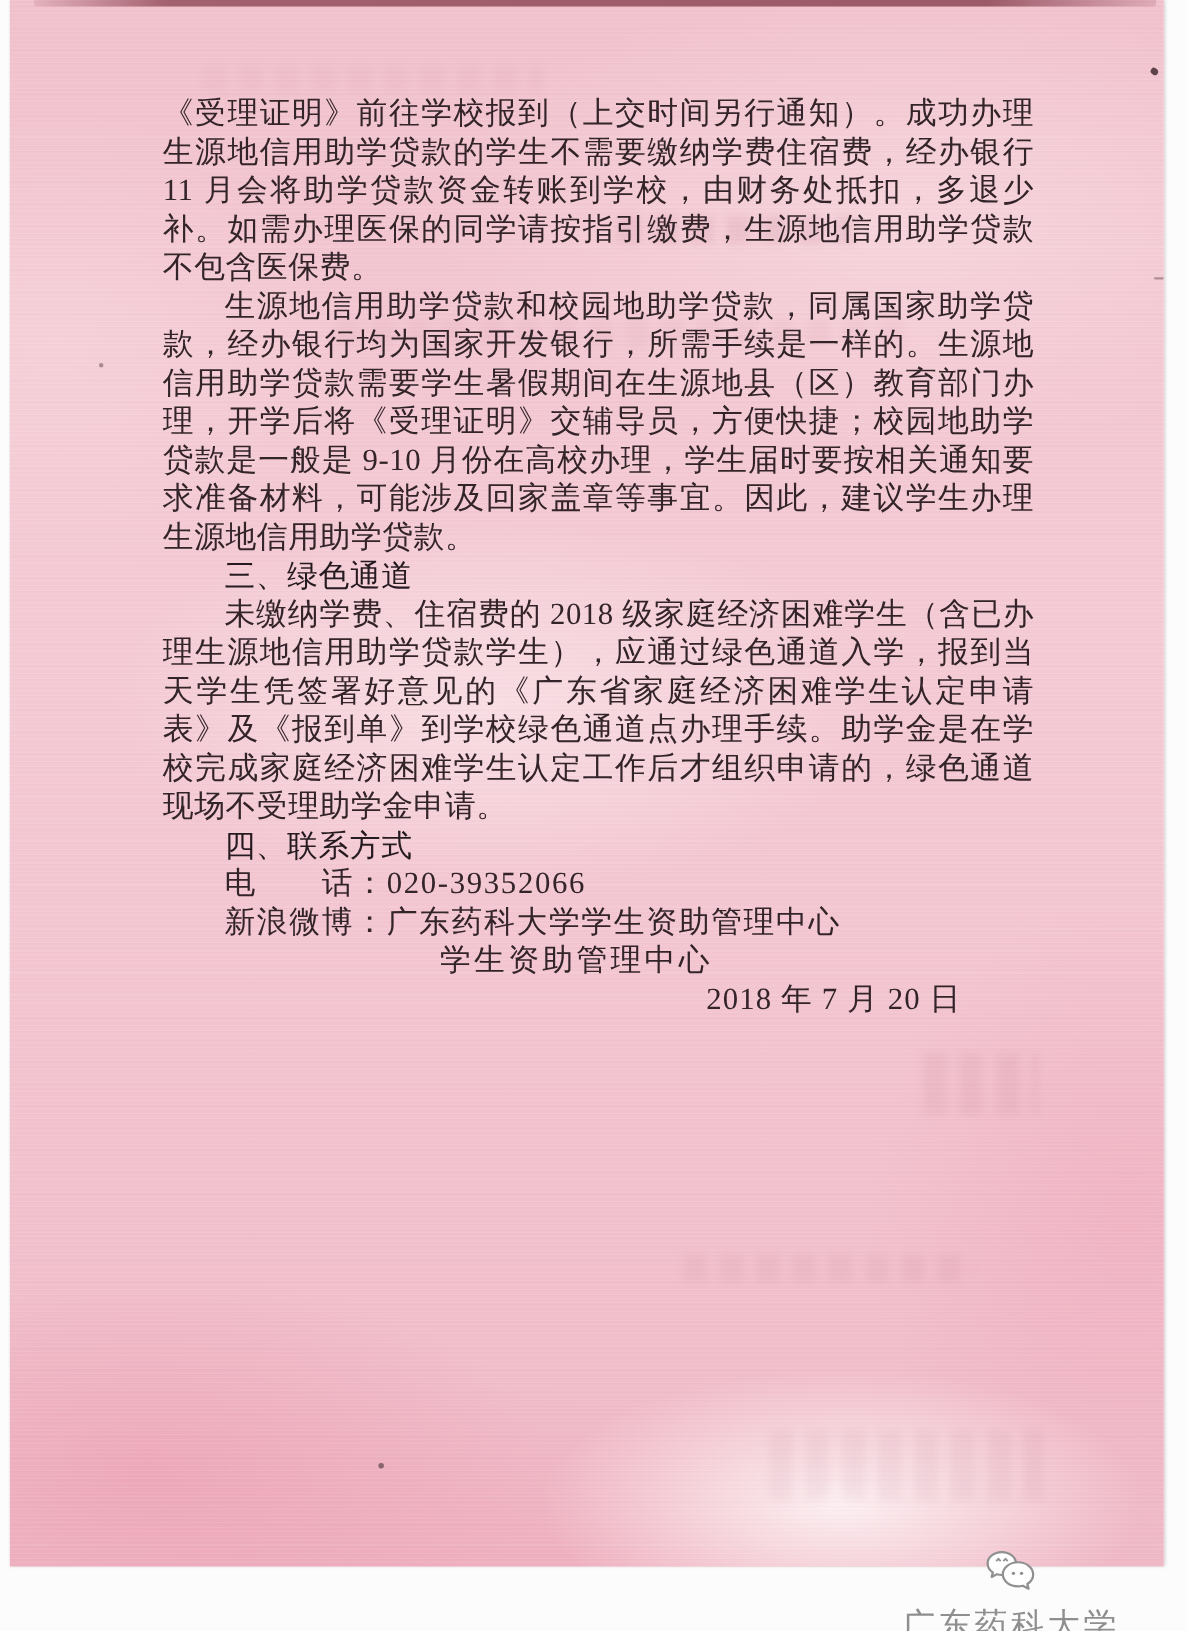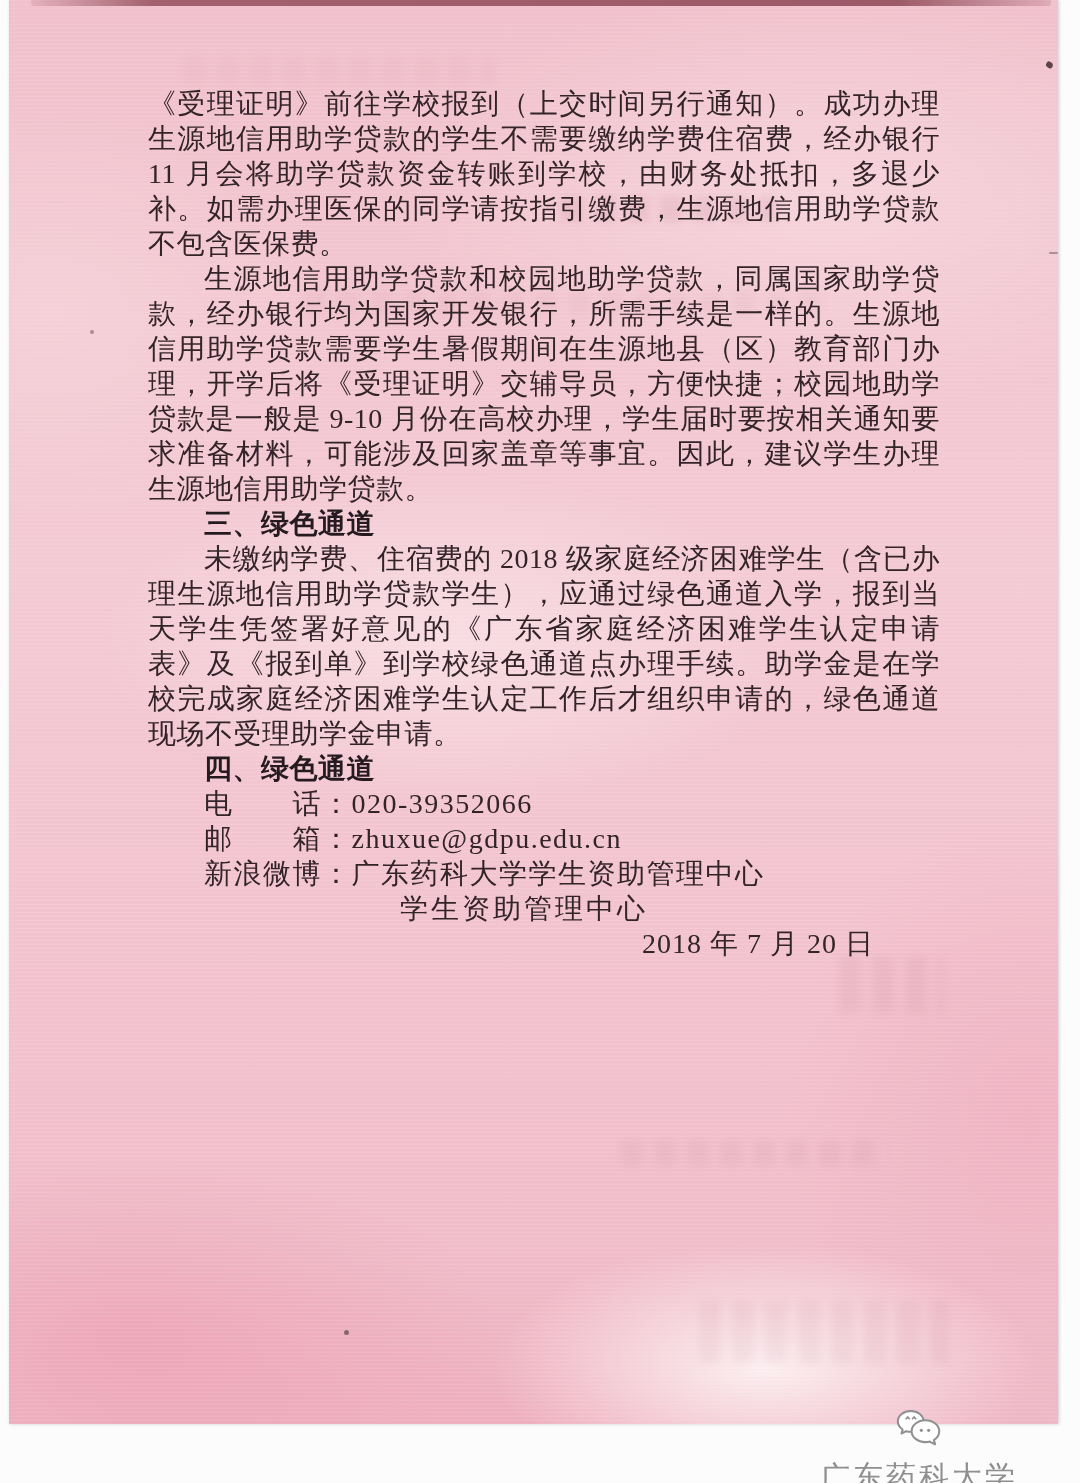--- a/index.html
+++ b/index.html
@@ -40,21 +40,21 @@
     position:absolute;left:139px;top:86px;width:792px;
     font-size:28px;line-height:35px;color:#33242a;
     letter-spacing:.5px;
     text-align:justify;
   }
   .content p{margin:0;}
   .para{text-indent:2em;}
   .para.no-indent{text-indent:0;}
   .heading{
     font-family:"Liberation Sans","DejaVu Sans",sans-serif;
-    font-weight:bold;color:#241a1f;text-indent:2em;font-size:28px;
+    font-weight:normal;color:#241a1f;text-indent:2em;font-size:28px;
   }
   .contact-line{text-indent:2em;letter-spacing:1.5px;}
   .signature{text-align:center;padding-right:40px;letter-spacing:3px;}
   .date{text-align:right;padding-right:66px;letter-spacing:1px;}
   
   .ghost{
     position:absolute;height:26px;pointer-events:none;
     background:repeating-linear-gradient(90deg, rgba(170,100,122,.30) 0 22px, transparent 22px 33px);
     filter:blur(4px);
   }
@@ -91,23 +91,22 @@
   <div class="ghost g2"></div>
   <div class="ghost g3"></div>
   <div class="ghost g4"></div>
   <div class="ghost g5"></div>
 
   <div class="content">
     <p class="para no-indent">《受理证明》前往学校报到（上交时间另行通知）。成功办理生源地信用助学贷款的学生不需要缴纳学费住宿费，经办银行 11 月会将助学贷款资金转账到学校，由财务处抵扣，多退少补。如需办理医保的同学请按指引缴费，生源地信用助学贷款不包含医保费。</p>
     <p class="para">生源地信用助学贷款和校园地助学贷款，同属国家助学贷款，经办银行均为国家开发银行，所需手续是一样的。生源地信用助学贷款需要学生暑假期间在生源地县（区）教育部门办理，开学后将《受理证明》交辅导员，方便快捷；校园地助学贷款是一般是 9-10 月份在高校办理，学生届时要按相关通知要求准备材料，可能涉及回家盖章等事宜。因此，建议学生办理生源地信用助学贷款。</p>
     <p class="heading">三、绿色通道</p>
     <p class="para">未缴纳学费、住宿费的 2018 级家庭经济困难学生（含已办理生源地信用助学贷款学生），应通过绿色通道入学，报到当天学生凭签署好意见的《广东省家庭经济困难学生认定申请表》及《报到单》到学校绿色通道点办理手续。助学金是在学校完成家庭经济困难学生认定工作后才组织申请的，绿色通道现场不受理助学金申请。</p>
-    <p class="heading">四、绿色通道</p>
+    <p class="heading">四、联系方式</p>
     <p class="contact-line">电　　话：020-39352066</p>
-    <p class="contact-line">邮　　箱：zhuxue@gdpu.edu.cn</p>
     <p class="contact-line">新浪微博：广东药科大学学生资助管理中心</p>
     <p class="signature">学生资助管理中心</p>
     <p class="date">2018 年 7 月 20 日</p>
   </div>
 
   <span class="speck s1"></span>
   <span class="speck s2"></span>
   <span class="speck s3"></span>
   <span class="speck s4"></span>
   <span class="speck s5"></span>

